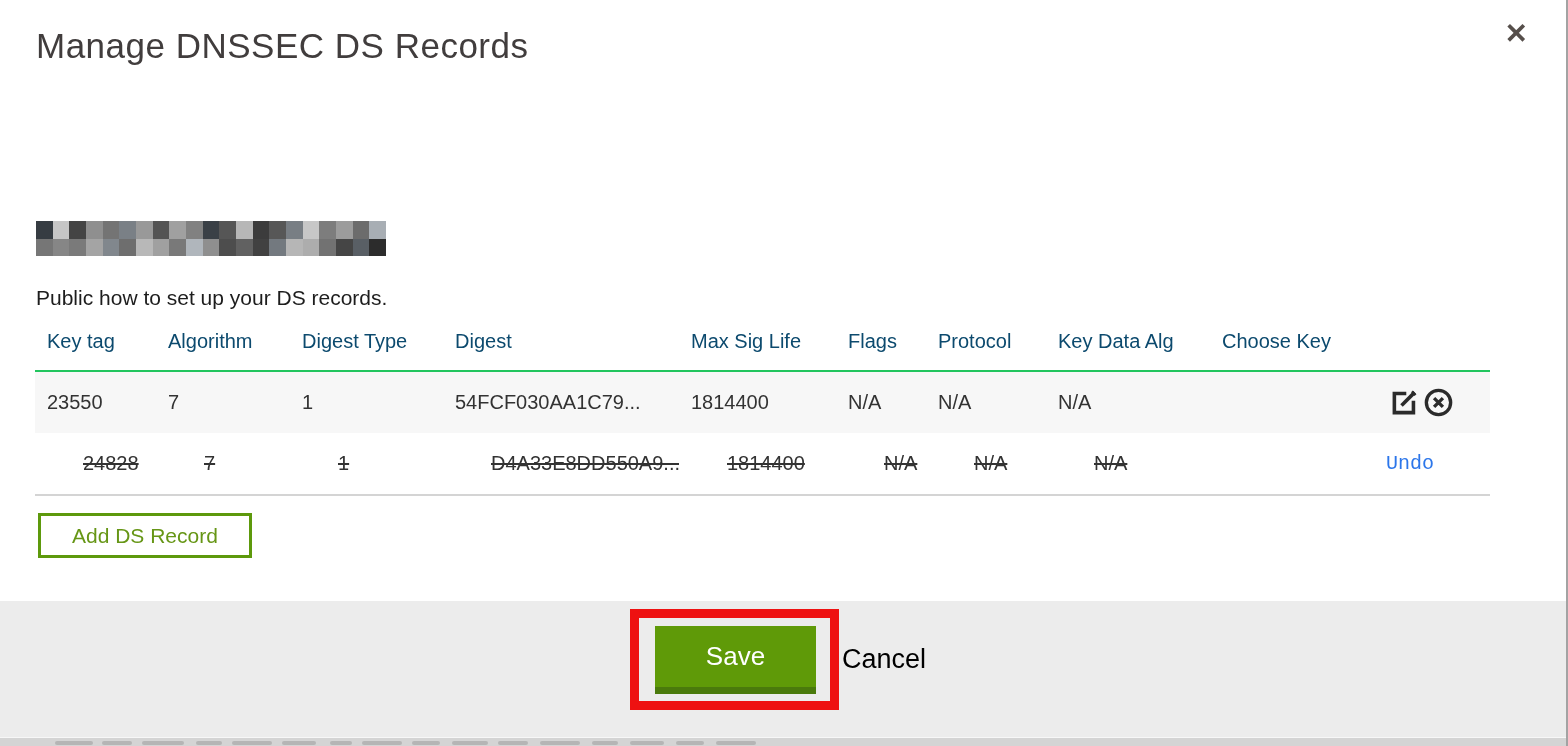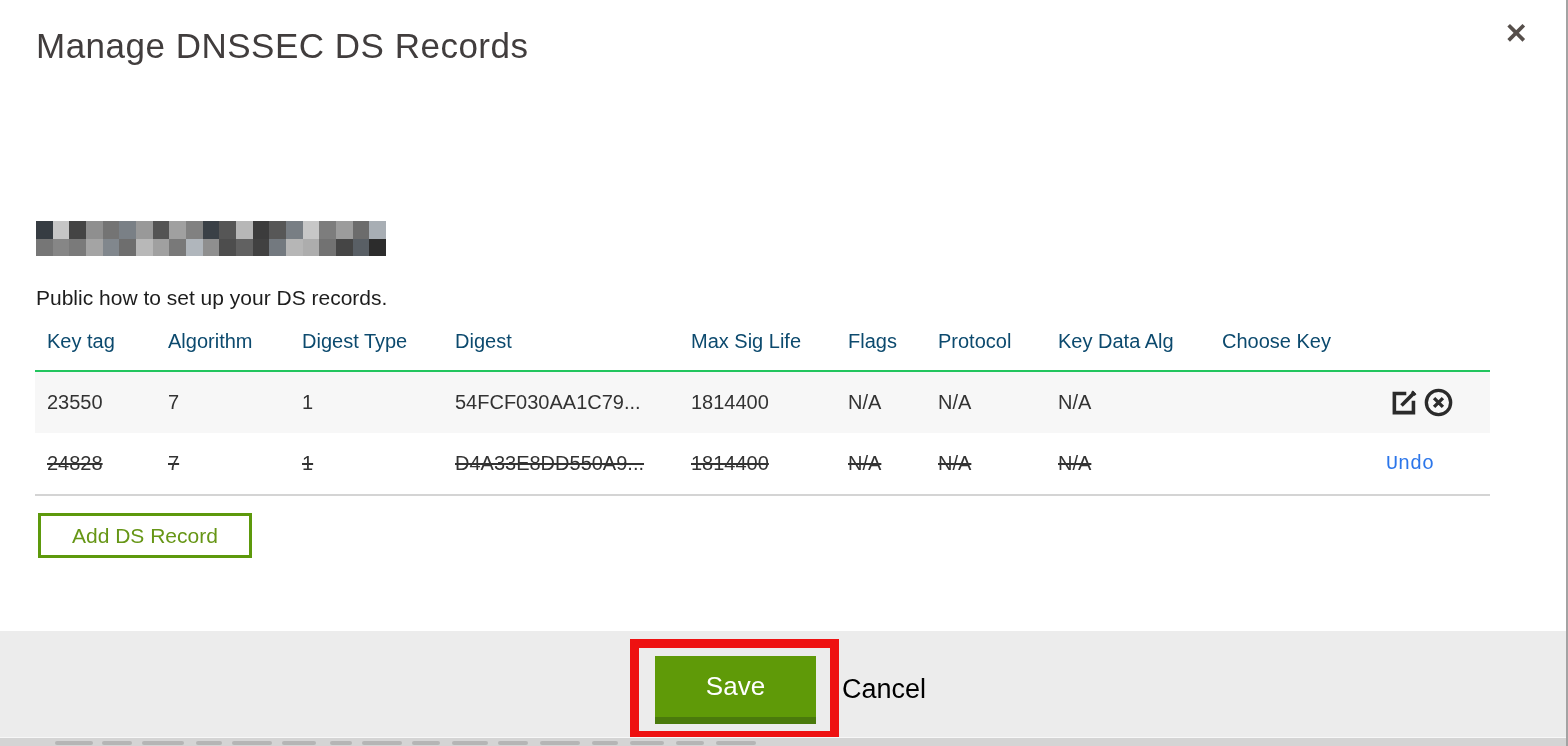--- a/index.html
+++ b/index.html
@@ -46,38 +46,38 @@
   .ds-table th {
     text-align:left; font-weight:400; font-size:20px; color:#0c4a6e;
     padding:0 0 17px 12px; white-space:nowrap; overflow:hidden;
   }
   .ds-table td {
     height:62px; padding:0 0 0 12px; white-space:nowrap; overflow:hidden;
     vertical-align:middle;
   }
   tr.row-normal { background:#f7f7f7; border-top:2px solid #22c55e; }
   tr.row-deleted { background:#ffffff; border-bottom:2px solid #d4d4d4; }
-  tr.row-deleted td .cell-text { text-decoration:line-through; }
+  tr.row-deleted td .cell-text { text-decoration:line-through;margin-left:36px; }
   td.actions-cell { padding-right:10px;font-family:Liberation Mono, monospace; }
   .icon-btn {
     display:inline-block; vertical-align:middle; cursor:pointer;
     width:31px; height:31px; margin-left:3px;
   }
   .icon-btn svg { width:100%; height:100%; stroke:#2b2b2b; }
   .undo-link { color:#2c76ea; cursor:pointer; text-decoration:none; font-size:20px; padding-right:6px; }
   
   .add-ds-btn {
     position:absolute; left:38px; top:513px;
     border:3px solid #5d990c; background:#ffffff; color:#669616;
     font-size:21px; font-family:"Liberation Sans", sans-serif;
     padding:7px 31px; cursor:pointer; line-height:1.2;
   }
   
   .footer {
-    position:absolute; left:0; right:0; bottom:9px; height:106px;
+    position:absolute; left:0; right:0; bottom:9px; height:136px;
     background:#ececec;
   }
   .annotation-box {
     position:absolute; left:630px; top:8px; width:209px; height:101px;
     border:9px solid #ee1111; background:transparent; pointer-events:none;
   }
   .save-btn {
     position:absolute; left:655px; top:25px; width:161px; height:68px;
     background:#5f9a08; border:none; border-bottom:7px solid #4a7a0c;
     color:#ffffff; font-size:26px; font-family:"Liberation Sans", sans-serif;

